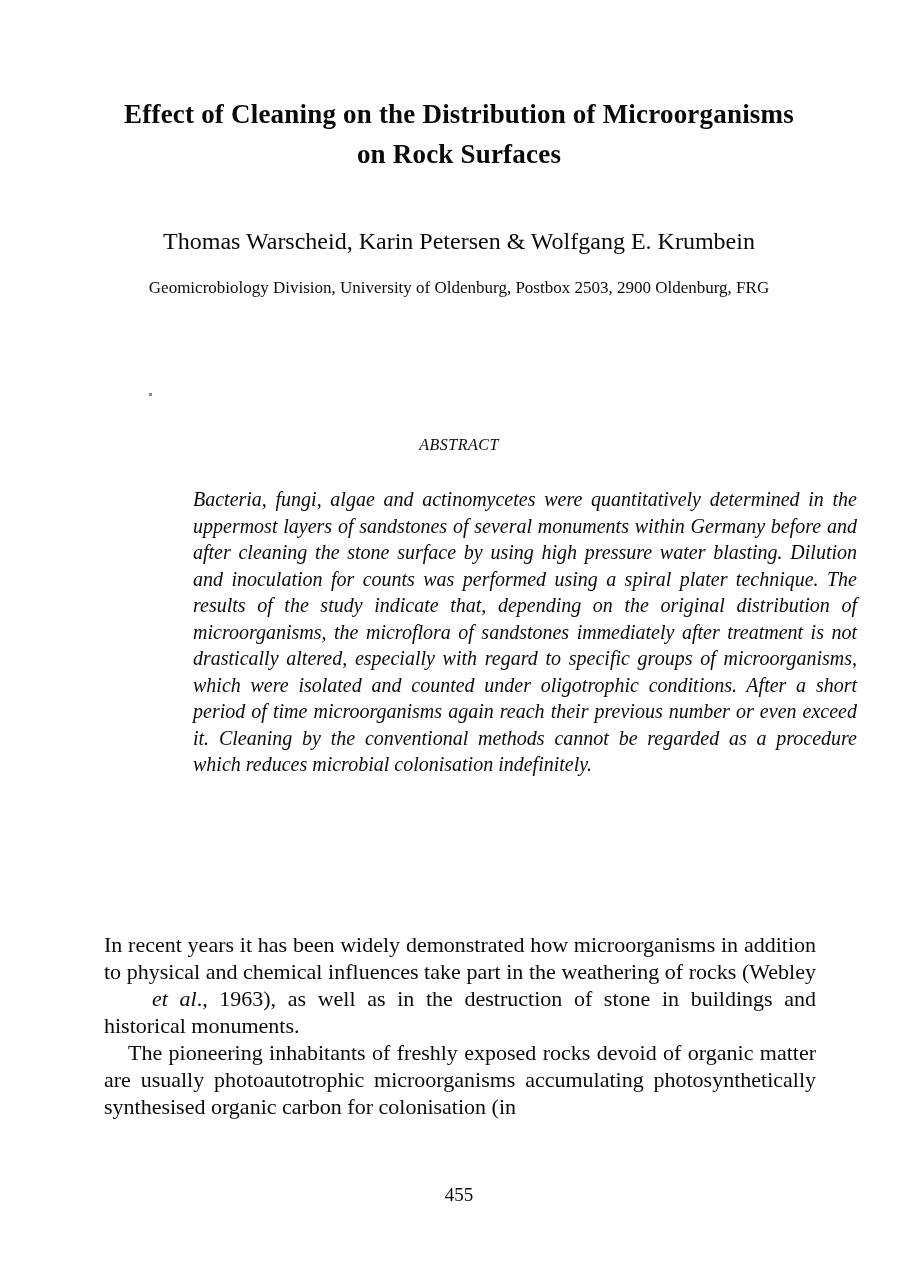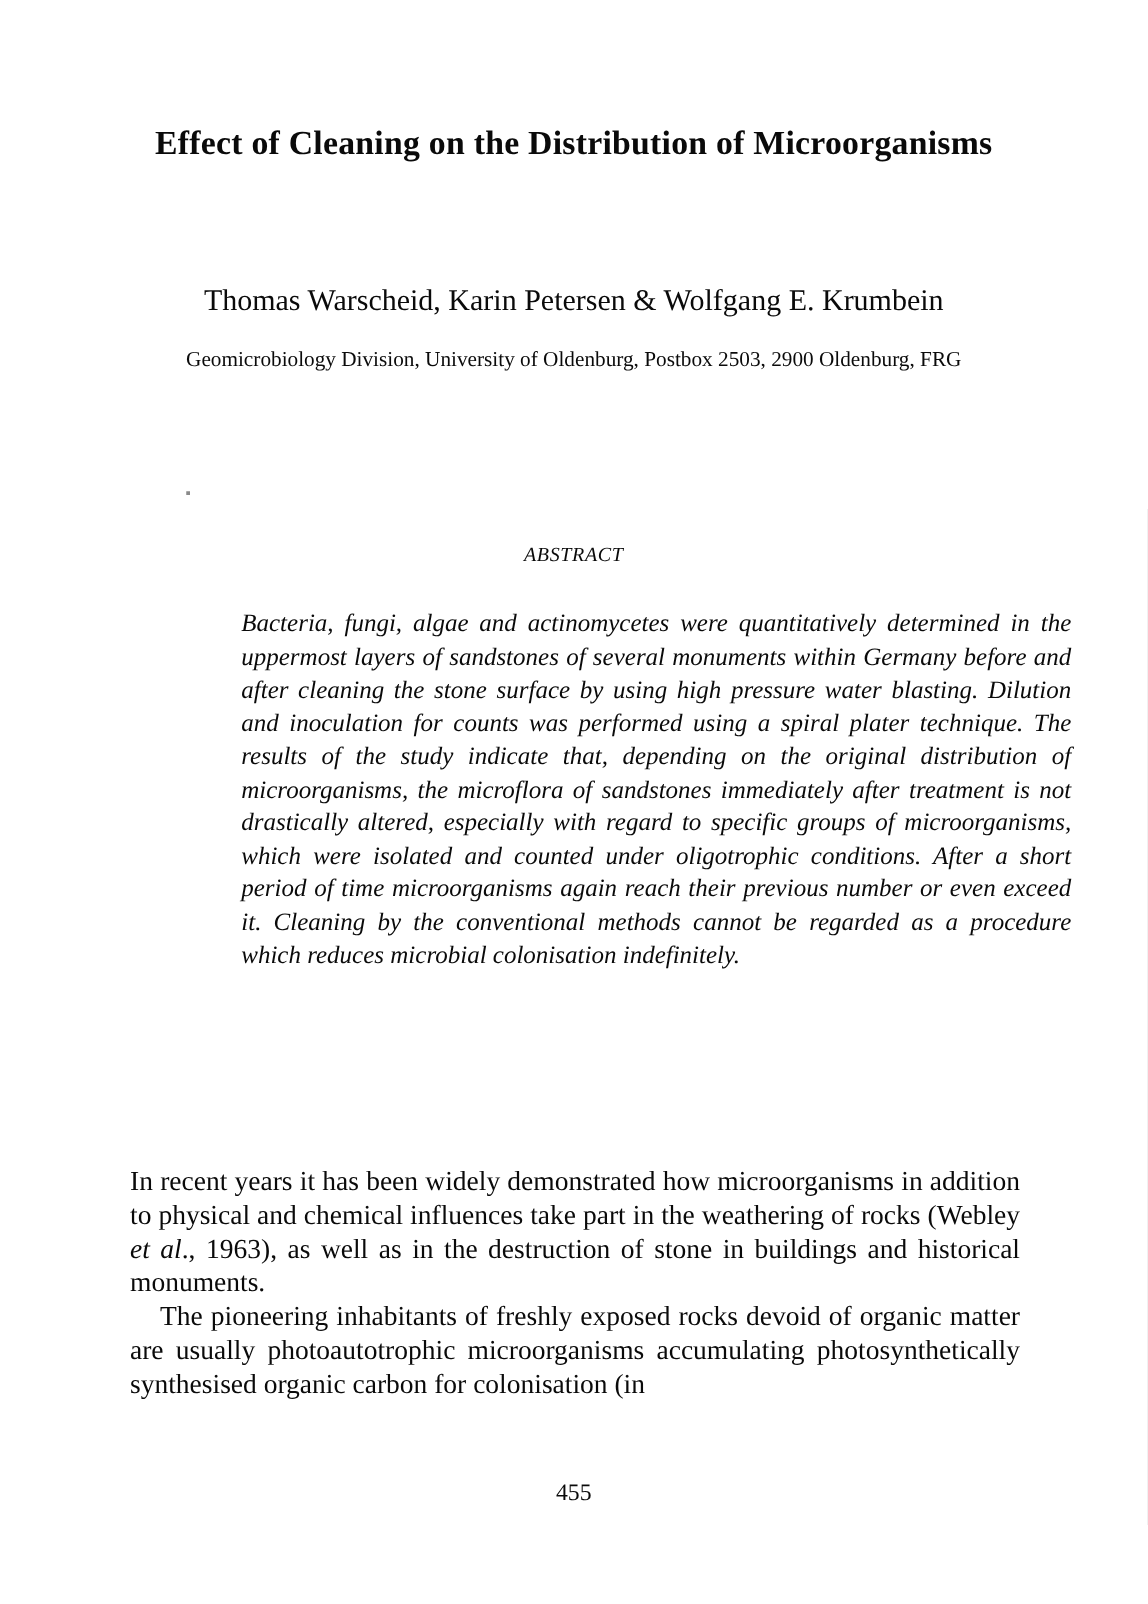--- a/index.html
+++ b/index.html
@@ -54,21 +54,21 @@
     position: absolute;
     top: 931px;
     left: 104px;
     width: 712px;
     font-size: 22px;
     line-height: 27px;
     text-align: justify;
   }
   .intro-body p { margin: 0; }
   .intro-body p.indented { text-indent: 24px; }
-  .cite-italic { font-style: italic; }
+  .cite-italic { font-style: italic; margin-left: 48px; }
 
   .page-number { top: 1184px; font-size: 19px; }
 
   .scan-speck {
     position: absolute;
     left: 149px;
     top: 393px;
     width: 3px;
     height: 3px;
     background: #8a8a8a;
@@ -76,20 +76,21 @@
 </style>
 </head>
 <body>
 
 <div class="page">
 
   <div class="scan-speck"></div>
 
   <div class="centered title-block">
     <div class="title-line nowrap">Effect of Cleaning on the Distribution of Microorganisms</div>
+    <div class="title-line nowrap">on Rock Surfaces</div>
   </div>
 
   <div class="centered authors nowrap">Thomas Warscheid, Karin Petersen &amp; Wolfgang E. Krumbein</div>
 
   <div class="centered affiliation nowrap">Geomicrobiology Division, University of Oldenburg, Postbox 2503, 2900 Oldenburg, FRG</div>
 
   <div class="centered abstract-heading">ABSTRACT</div>
 
   <div class="abstract-body">Bacteria, fungi, algae and actinomycetes were quantitatively determined in the uppermost layers of sandstones of several monuments within Germany before and after cleaning the stone surface by using high pressure water blasting. Dilution and inoculation for counts was performed using a spiral plater technique. The results of the study indicate that, depending on the original distribution of microorganisms, the microflora of sandstones immediately after treatment is not drastically altered, especially with regard to specific groups of microorganisms, which were isolated and counted under oligotrophic conditions. After a short period of time microorganisms again reach their previous number or even exceed it. Cleaning by the conventional methods cannot be regarded as a procedure which reduces microbial colonisation indefinitely.</div>
 

